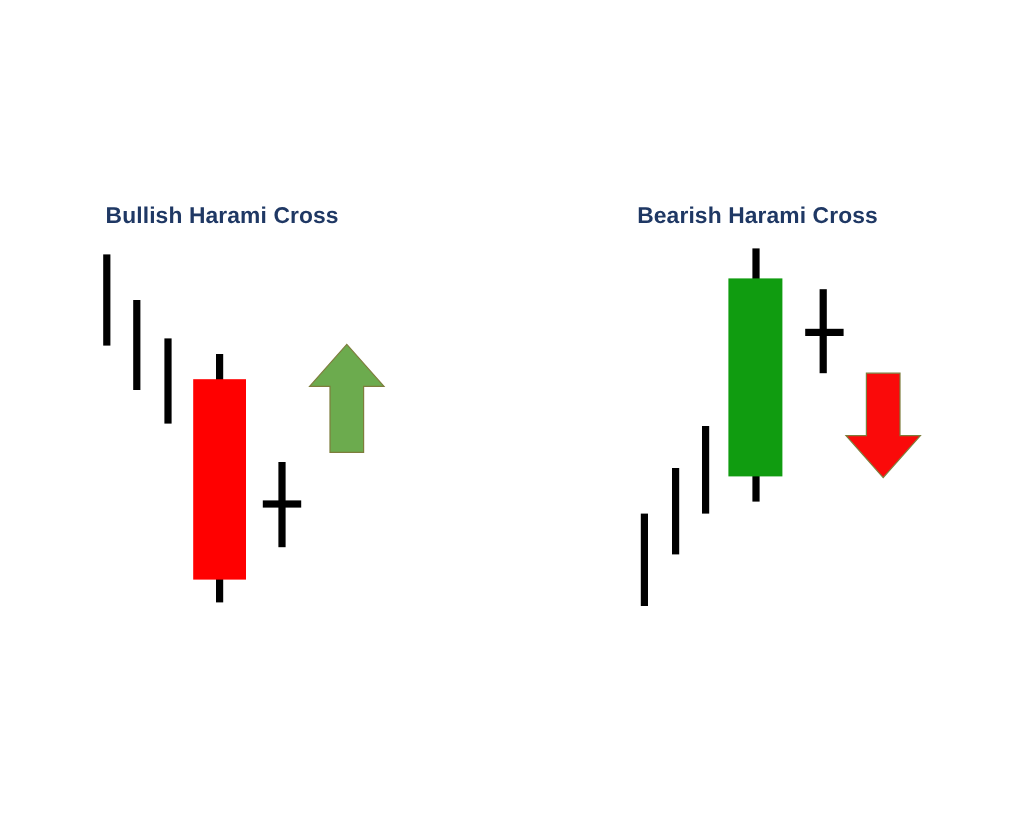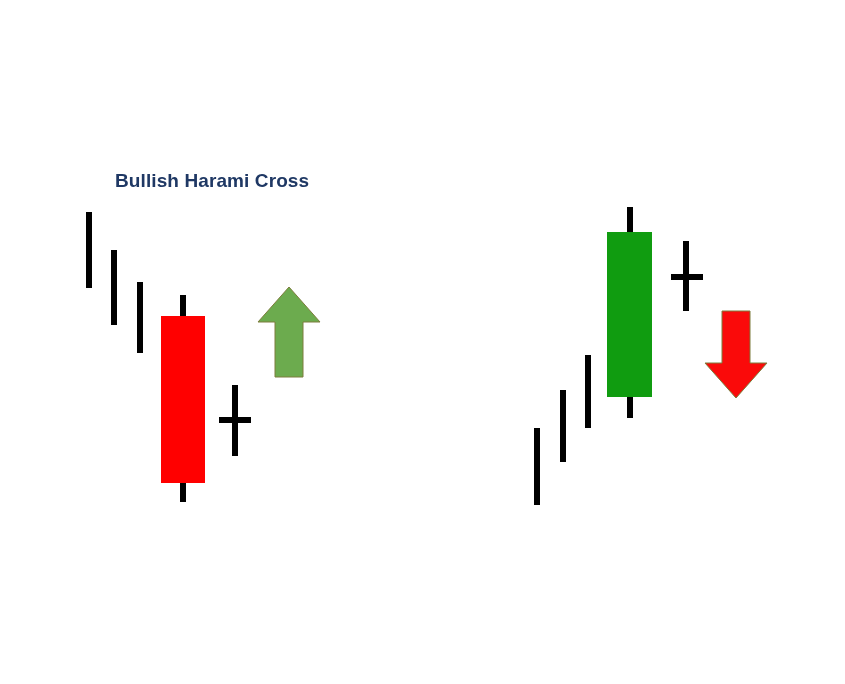--- a/index.html
+++ b/index.html
@@ -26,21 +26,20 @@
     font-family: "Liberation Sans", sans-serif;
     font-size: 19px;
     font-weight: 600;
     letter-spacing: 0.1px;
     white-space: nowrap;
     color: #1f3864;
   }
   #title-bullish {
     left: 88px;
     top: 170px;
-    margin-left: 27px;
   }
   #title-bearish {
     left: 531px;
     top: 170px;
   }
   .chart-svg {
     position: absolute;
     left: 0;
     top: 0;
     width: 845px;
@@ -48,20 +47,21 @@
     pointer-events: none;
   }
 </style>
 </head>
 <body>
 
 <div class="canvas">
 
   <div class="panel-title" id="title-bullish">Bullish Harami Cross</div>
 
+  <div class="panel-title" id="title-bearish">Bearish Harami Cross</div>
 
   <svg class="chart-svg" viewBox="0 0 845 684" xmlns="http://www.w3.org/2000/svg">
 
     <g>
 
       <rect x="86" y="212" width="6" height="76" fill="#000000"></rect>
       <rect x="111" y="250" width="6" height="75" fill="#000000"></rect>
       <rect x="137" y="282" width="6" height="71" fill="#000000"></rect>
 
       <g>

